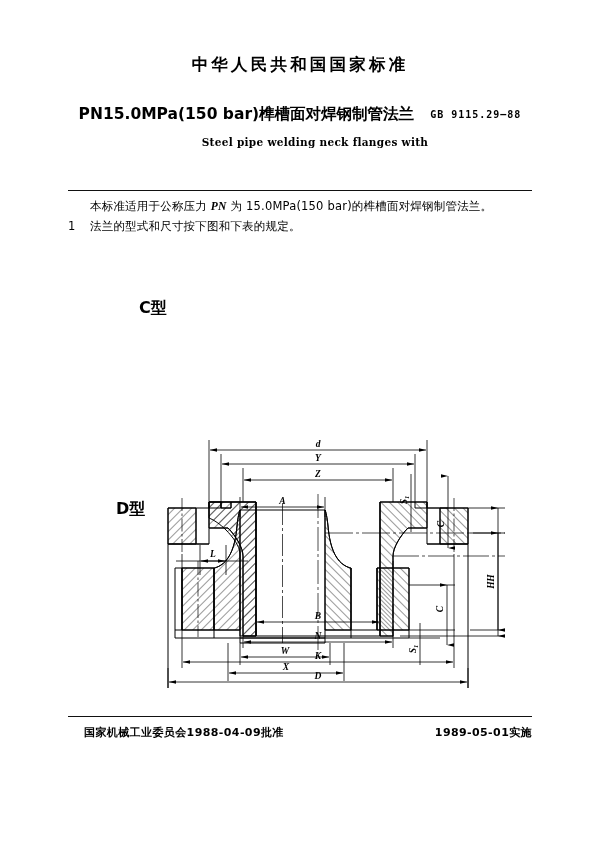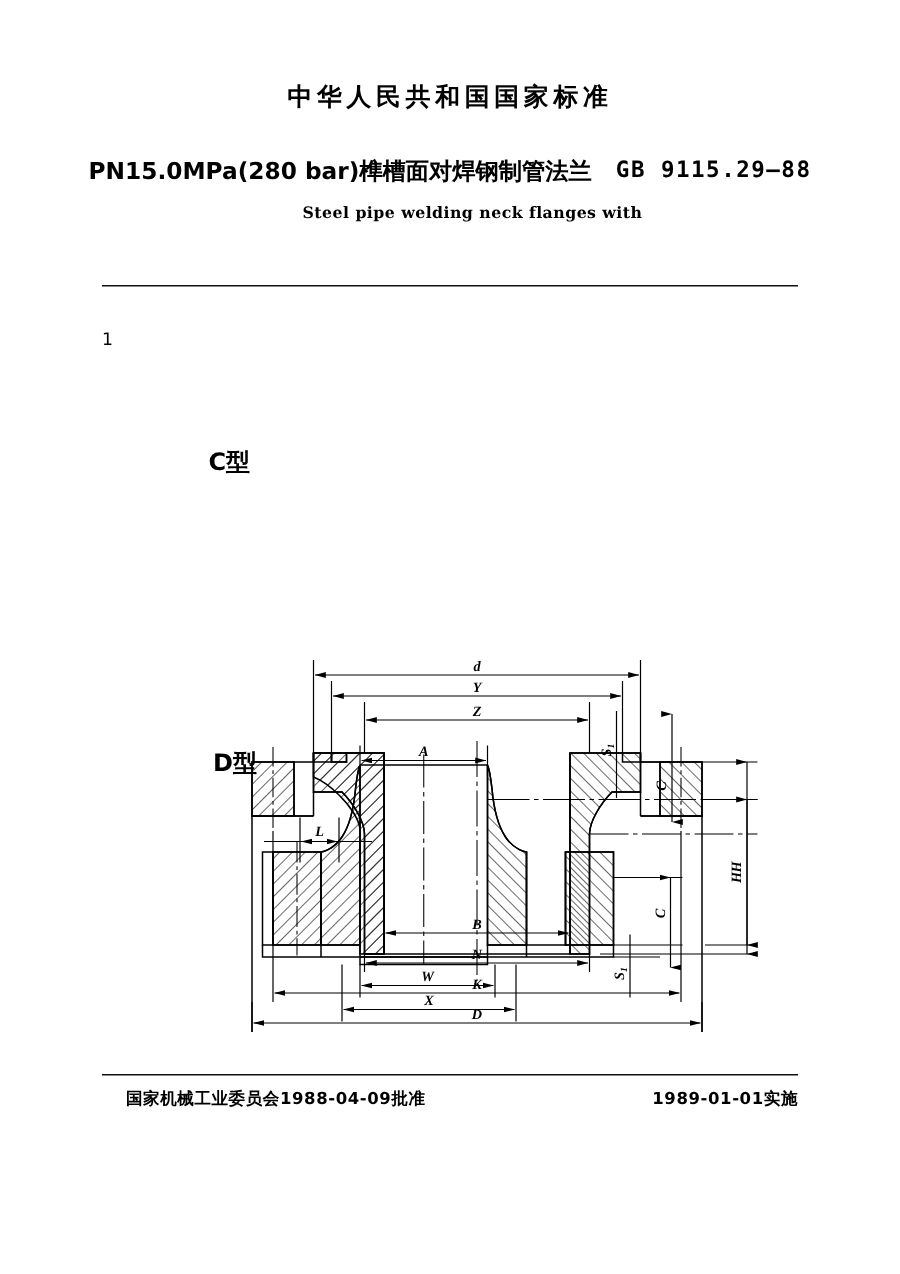--- a/index.html
+++ b/index.html
@@ -47,21 +47,21 @@
     font-weight: bold;
     font-size: 15.5px;
     letter-spacing: 0px;
     vertical-align: baseline;
   }
   .gb-no {
     display: inline-block;
     margin-left: 12px;
     font-family: "DejaVu Sans Mono", "Liberation Mono", monospace;
     font-weight: bold;
-    font-size: 15px;
+    font-size: 10px;
     letter-spacing: 1px;
     vertical-align: baseline;
     position: relative;
     top: -1px;
   }
 
   .en-title {
     position: absolute;
     left: 0;
     width: 600px;
@@ -118,21 +118,21 @@
   }
 
   
   .type-label {
     position: absolute;
     font-family: "DejaVu Sans", "Liberation Sans", sans-serif;
     font-weight: bold;
     font-size: 16px;
   }
   .type-label.c { left: 139px; top: 298px; }
-  .type-label.d { left: 142px; top: 499px; }
+  .type-label.d { left: 116px; top: 499px; }
 
   
   .draw { position: absolute; left: 0; top: 0; }
   .draw svg { display: block; }
 
   .dim-text {
     font-family: "Liberation Serif", "DejaVu Serif", serif;
     font-style: italic;
     font-weight: bold;
     font-size: 9.5px;
@@ -141,31 +141,33 @@
   .dim-text.sub { font-size: 6.5px; }
 </style>
 </head>
 <body>
 
 <div class="page">
 
   <div class="nat-title">中华人民共和国国家标准</div>
 
   <div class="main-title-row">
-    <span class="main-title">PN15.0MPa(280 bar)榫槽面对焊钢制管法兰</span>
+    <span class="main-title">PN15.0MPa(150 bar)榫槽面对焊钢制管法兰</span>
     <span class="gb-no">GB 9115.29—88</span>
   </div>
 
   <div class="en-title l1">Steel pipe welding neck flanges with</div>
 
   <div class="rule top-rule"></div>
   <div class="rule foot-rule"></div>
 
+  <div class="body-line p1"><span>本标准适用于公称压力 </span><span class="ital">PN</span><span> 为 15.0MPa(150 bar)的榫槽面对焊钢制管法兰。</span></div>
 
   <div class="body-line num">1</div>
+  <div class="body-line p2">法兰的型式和尺寸按下图和下表的规定。</div>
 
   <div class="type-label c">C型</div>
   <div class="type-label d">D型</div>
 
   <div class="draw">
   <svg width="600" height="440" viewBox="0 0 600 440" style="position:absolute;left:0;top:245px;">
     <defs>
       <pattern id="hatchR" width="6" height="6" patternUnits="userSpaceOnUse" patternTransform="rotate(45)">
         <line x1="0" y1="0" x2="0" y2="6" stroke="#000" stroke-width="0.8"></line>
       </pattern>
@@ -417,15 +419,15 @@
     <text class="dim-text" x="444" y="88" text-anchor="middle" transform="rotate(-90 444 88)">C</text>
     <text class="dim-text" x="494" y="142" text-anchor="middle" transform="rotate(-90 494 142)">H</text>
     <text class="dim-text" x="318" y="183" text-anchor="middle">B</text>
     <text class="dim-text" x="318" y="203" text-anchor="middle">N</text>
     <text class="dim-text" x="318" y="223" text-anchor="middle">K</text>
     <text class="dim-text" x="318" y="243" text-anchor="middle">D</text>
   </svg>
   </div>
 
   <div class="footer-left">国家机械工业委员会1988-04-09批准</div>
-  <div class="footer-right">1989-01-01实施</div>
+  <div class="footer-right">1989-05-01实施</div>
 
 </div>
 
 </body></html>

